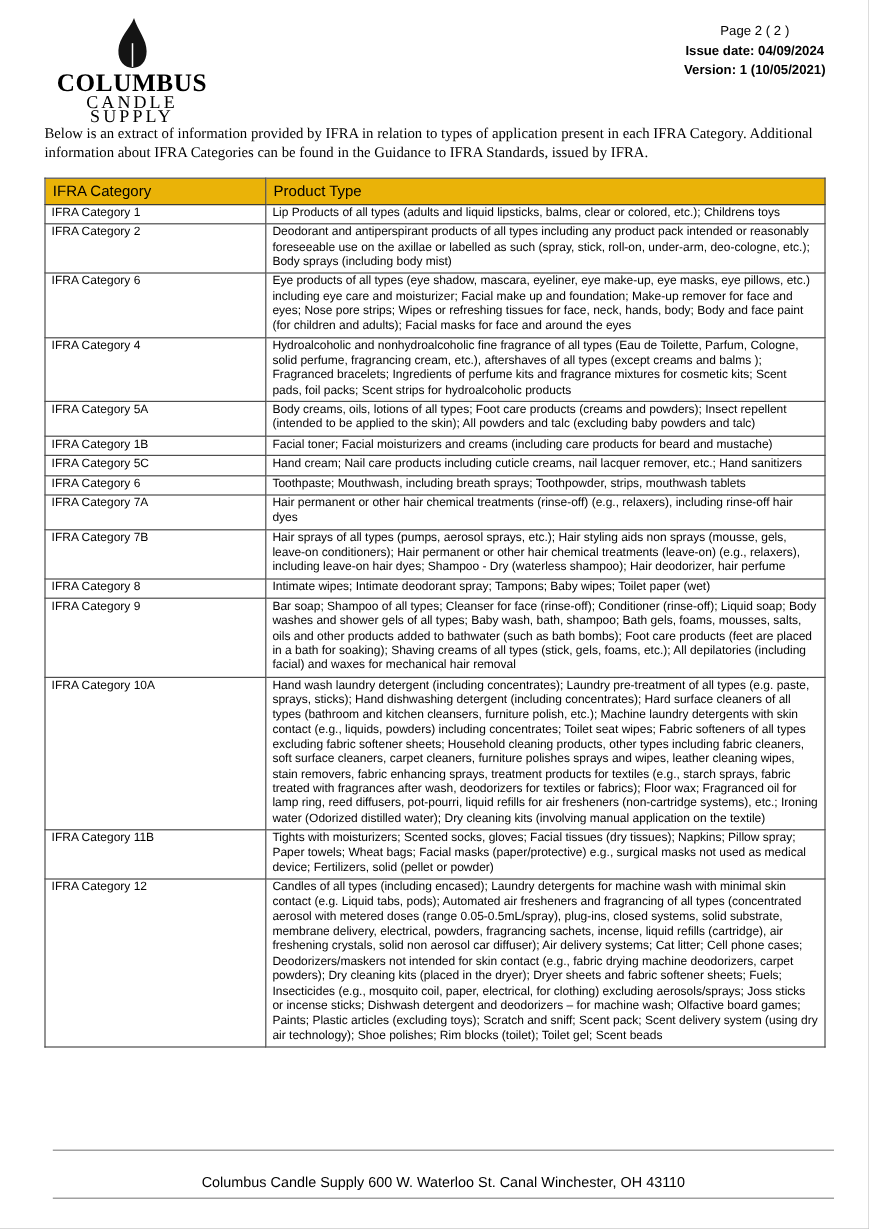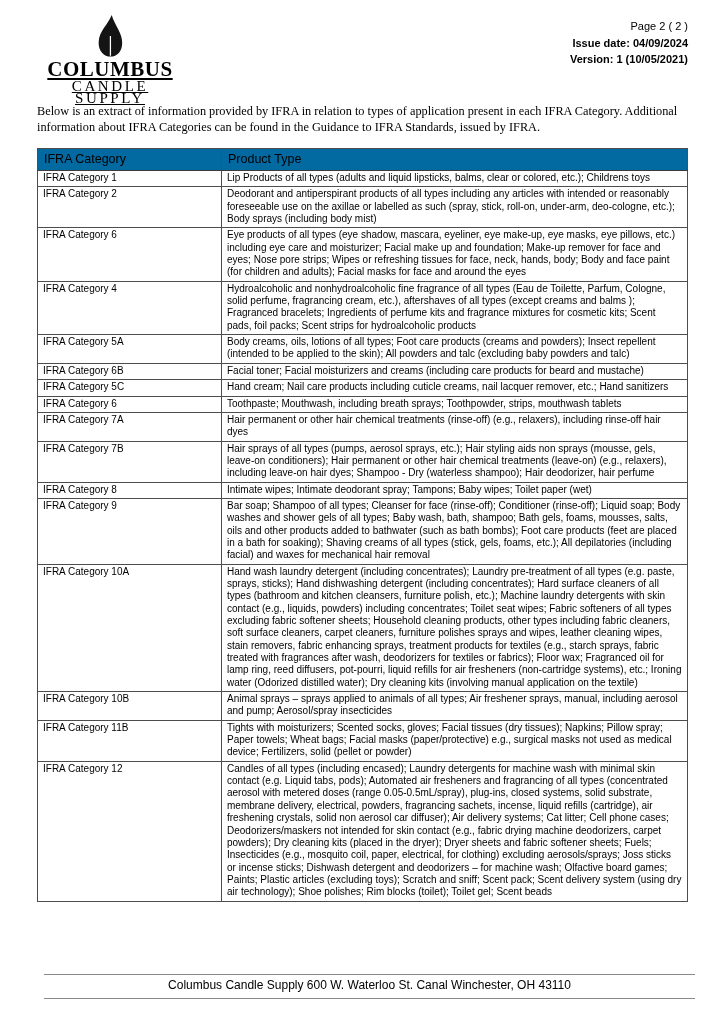--- a/index.html
+++ b/index.html
@@ -11,37 +11,37 @@
     margin: 0 auto;
     background: #ffffff;
     font-family: "Liberation Sans", sans-serif;
     color: #000;
     overflow: hidden;
   }
   .content { padding: 14px 36px 0 37px; }
 
   
   .header-row { display: flex; justify-content: space-between; align-items: flex-start; }
-  .logo-block { text-align: center; width: 130px; margin-left: 8px; text-decoration: underline; }
+  .logo-block { text-align: center; width: 130px; margin-left: 8px; }
   .flame-wrap { height: 44px; display: flex; justify-content: center; }
   .logo-name {
     font-family: "Liberation Serif", serif;
     font-weight: 700;
     font-size: 21px;
     letter-spacing: 0.5px;
     line-height: 21px;
     margin-top: 1px;
   }
   .logo-sub {
     font-family: "Liberation Serif", serif;
     font-size: 15px;
     letter-spacing: 2.6px;
     line-height: 12px;
   }
-  .meta-block { text-align: right; font-size: 11px; line-height: 16.5px; padding-top: 4px; }
+  .meta-block { text-align: center; font-size: 11px; line-height: 16.5px; padding-top: 4px; }
   .meta-page { font-weight: 400; }
   .meta-bold { font-weight: 700; }
 
   
   .annex-title { font-weight: 700; font-size: 13px; margin-top: 14px; }
   .intro { font-size: 12.3px; line-height: 15.5px; width: 651px; font-family: Liberation Serif, serif; }
 
   
   table.ifra {
     margin-top: 13px;
@@ -51,21 +51,21 @@
   }
   table.ifra th, table.ifra td {
     border: 1px solid #4d4d4d;
     vertical-align: top;
     text-align: left;
   }
   table.ifra th {
     font-weight: 400;
     font-size: 12.5px;
     padding: 3px 6px 4px;
-    background: #0369a1;
+    background: #eab308;
     border-bottom: 1.5px solid #3c3c3c;
   }
   col.c1 { width: 184px; }
   table.ifra td {
     font-size: 10px;
     line-height: 12.35px;
     padding: 1px 5px 2px 5px;
     margin-left: 36px;
   }
   td.cat { white-space: nowrap; font-size: 10.3px; }
@@ -73,21 +73,21 @@
   
   .footer {
     position: absolute;
     left: 44px;
     right: 29px;
     bottom: 25px;
     border-top: 1px solid #8a8a8a;
     border-bottom: 1px solid #8a8a8a;
     text-align: center;
     font-size: 12px;
-    padding: 3px 0 6px;
+    padding: 19px 0 6px;
   }
 </style>
 </head>
 <body>
 
 <div class="page">
   <div class="content">
 
     <div class="header-row">
       <div class="logo-block">
@@ -122,40 +122,40 @@
         </tr>
       </thead>
       <tbody>
   <tr>
     <td class="cat">IFRA Category 1</td>
     <td>Lip Products of all types (adults and liquid lipsticks, balms, clear or colored, etc.); Childrens toys</td>
   </tr>
 
   <tr>
     <td class="cat">IFRA Category 2</td>
-    <td>Deodorant and antiperspirant products of all types including any articles with intended or reasonably foreseeable use on the axillae or labelled as such (spray, stick, roll-on, under-arm, deo-cologne, etc.); Body sprays (including body mist)</td>
+    <td>Deodorant and antiperspirant products of all types including any product pack intended or reasonably foreseeable use on the axillae or labelled as such (spray, stick, roll-on, under-arm, deo-cologne, etc.); Body sprays (including body mist)</td>
   </tr>
 
   <tr>
     <td class="cat">IFRA Category 6</td>
     <td>Eye products of all types (eye shadow, mascara, eyeliner, eye make-up, eye masks, eye pillows, etc.) including eye care and moisturizer; Facial make up and foundation; Make-up remover for face and eyes; Nose pore strips; Wipes or refreshing tissues for face, neck, hands, body; Body and face paint (for children and adults); Facial masks for face and around the eyes</td>
   </tr>
 
   <tr>
     <td class="cat">IFRA Category 4</td>
     <td>Hydroalcoholic and nonhydroalcoholic fine fragrance of all types (Eau de Toilette, Parfum, Cologne, solid perfume, fragrancing cream, etc.), aftershaves of all types (except creams and balms ); Fragranced bracelets; Ingredients of perfume kits and fragrance mixtures for cosmetic kits; Scent pads, foil packs; Scent strips for hydroalcoholic products</td>
   </tr>
 
   <tr>
     <td class="cat">IFRA Category 5A</td>
     <td>Body creams, oils, lotions of all types; Foot care products (creams and powders); Insect repellent (intended to be applied to the skin); All powders and talc (excluding baby powders and talc)</td>
   </tr>
 
   <tr>
-    <td class="cat">IFRA Category 6B</td>
+    <td class="cat">IFRA Category 1B</td>
     <td>Facial toner; Facial moisturizers and creams (including care products for beard and mustache)</td>
   </tr>
 
   <tr>
     <td class="cat">IFRA Category 5C</td>
     <td>Hand cream; Nail care products including cuticle creams, nail lacquer remover, etc.; Hand sanitizers</td>
   </tr>
 
 
   <tr>
@@ -181,24 +181,20 @@
   <tr>
     <td class="cat">IFRA Category 9</td>
     <td>Bar soap; Shampoo of all types; Cleanser for face (rinse-off); Conditioner (rinse-off); Liquid soap; Body washes and shower gels of all types; Baby wash, bath, shampoo; Bath gels, foams, mousses, salts, oils and other products added to bathwater (such as bath bombs); Foot care products (feet are placed in a bath for soaking); Shaving creams of all types (stick, gels, foams, etc.); All depilatories (including facial) and waxes for mechanical hair removal</td>
   </tr>
 
   <tr>
     <td class="cat">IFRA Category 10A</td>
     <td>Hand wash laundry detergent (including concentrates); Laundry pre-treatment of all types (e.g. paste, sprays, sticks); Hand dishwashing detergent (including concentrates); Hard surface cleaners of all types (bathroom and kitchen cleansers, furniture polish, etc.); Machine laundry detergents with skin contact (e.g., liquids, powders) including concentrates; Toilet seat wipes; Fabric softeners of all types excluding fabric softener sheets; Household cleaning products, other types including fabric cleaners, soft surface cleaners, carpet cleaners, furniture polishes sprays and wipes, leather cleaning wipes, stain removers, fabric enhancing sprays, treatment products for textiles (e.g., starch sprays, fabric treated with fragrances after wash, deodorizers for textiles or fabrics); Floor wax; Fragranced oil for lamp ring, reed diffusers, pot-pourri, liquid refills for air fresheners (non-cartridge systems), etc.; Ironing water (Odorized distilled water); Dry cleaning kits (involving manual application on the textile)</td>
   </tr>
 
-  <tr>
-    <td class="cat">IFRA Category 10B</td>
-    <td>Animal sprays – sprays applied to animals of all types; Air freshener sprays, manual, including aerosol and pump; Aerosol/spray insecticides</td>
-  </tr>
 
 
   <tr>
     <td class="cat">IFRA Category 11B</td>
     <td>Tights with moisturizers; Scented socks, gloves; Facial tissues (dry tissues); Napkins; Pillow spray; Paper towels; Wheat bags; Facial masks (paper/protective) e.g., surgical masks not used as medical device; Fertilizers, solid (pellet or powder)</td>
   </tr>
 
   <tr>
     <td class="cat">IFRA Category 12</td>
     <td>Candles of all types (including encased); Laundry detergents for machine wash with minimal skin contact (e.g. Liquid tabs, pods); Automated air fresheners and fragrancing of all types (concentrated aerosol with metered doses (range 0.05-0.5mL/spray), plug-ins, closed systems, solid substrate, membrane delivery, electrical, powders, fragrancing sachets, incense, liquid refills (cartridge), air freshening crystals, solid non aerosol car diffuser); Air delivery systems; Cat litter; Cell phone cases; Deodorizers/maskers not intended for skin contact (e.g., fabric drying machine deodorizers, carpet powders); Dry cleaning kits (placed in the dryer); Dryer sheets and fabric softener sheets; Fuels; Insecticides (e.g., mosquito coil, paper, electrical, for clothing) excluding aerosols/sprays; Joss sticks or incense sticks; Dishwash detergent and deodorizers – for machine wash; Olfactive board games; Paints; Plastic articles (excluding toys); Scratch and sniff; Scent pack; Scent delivery system (using dry air technology); Shoe polishes; Rim blocks (toilet); Toilet gel; Scent beads</td>

